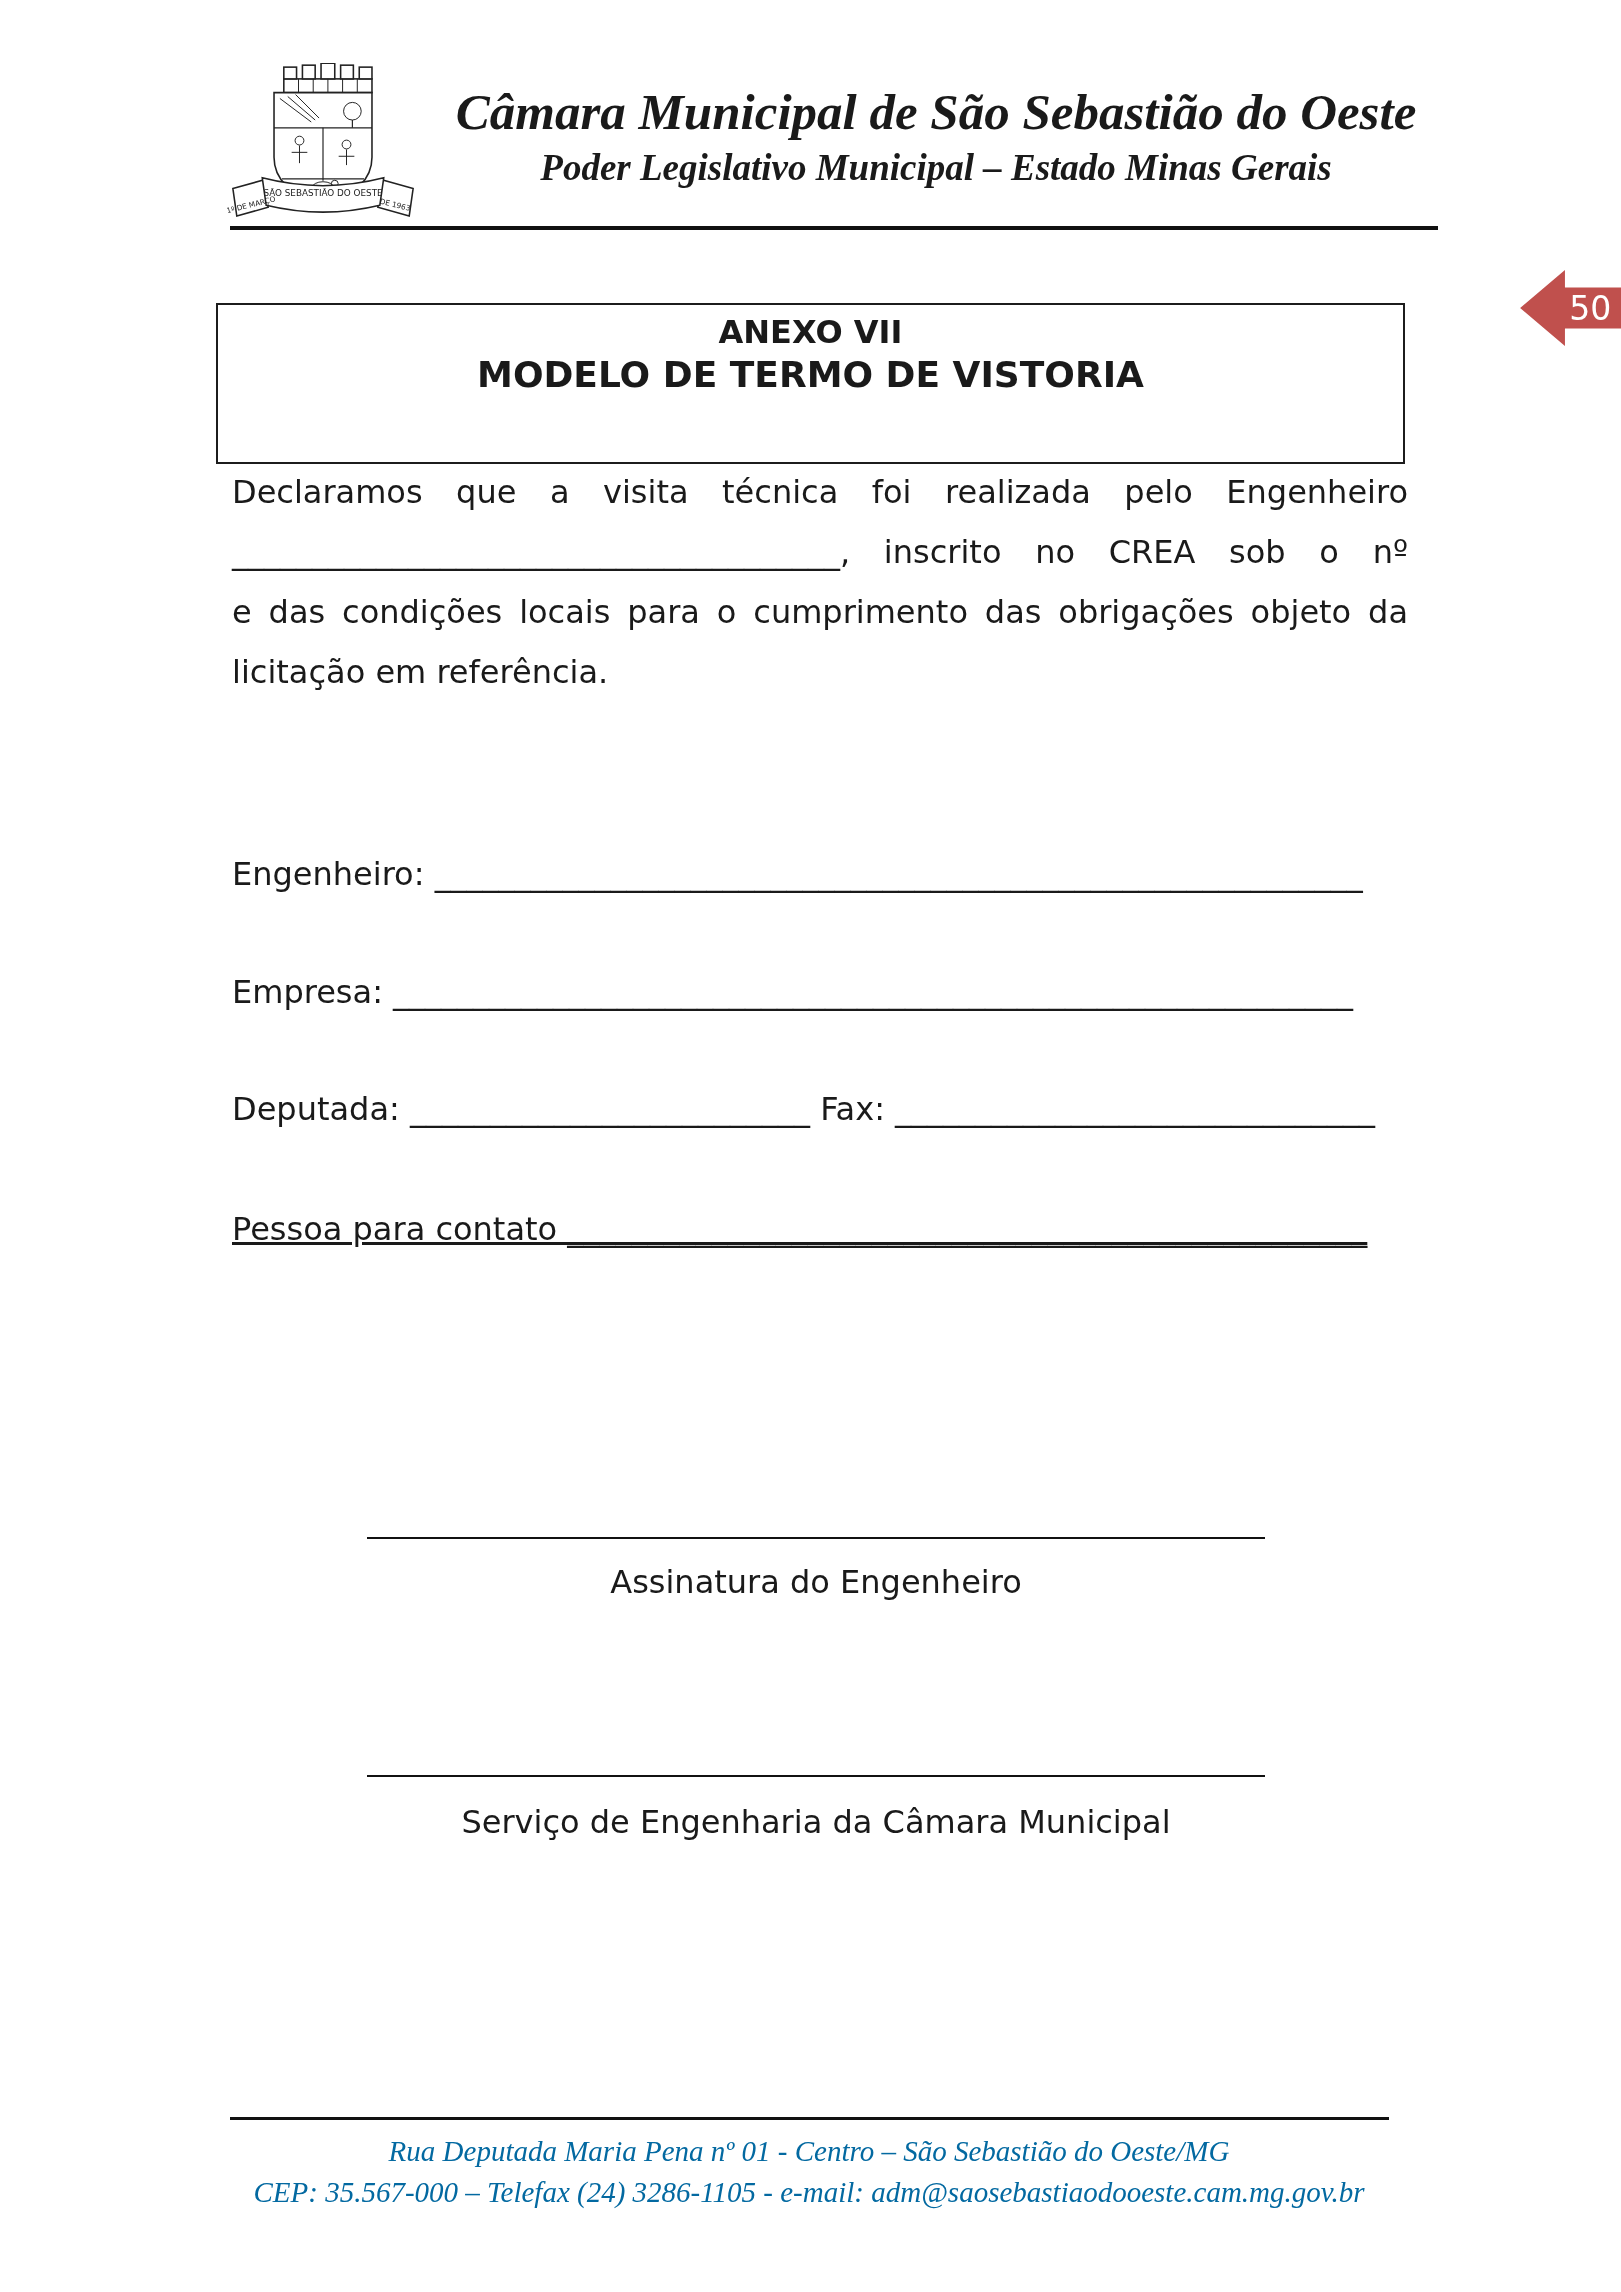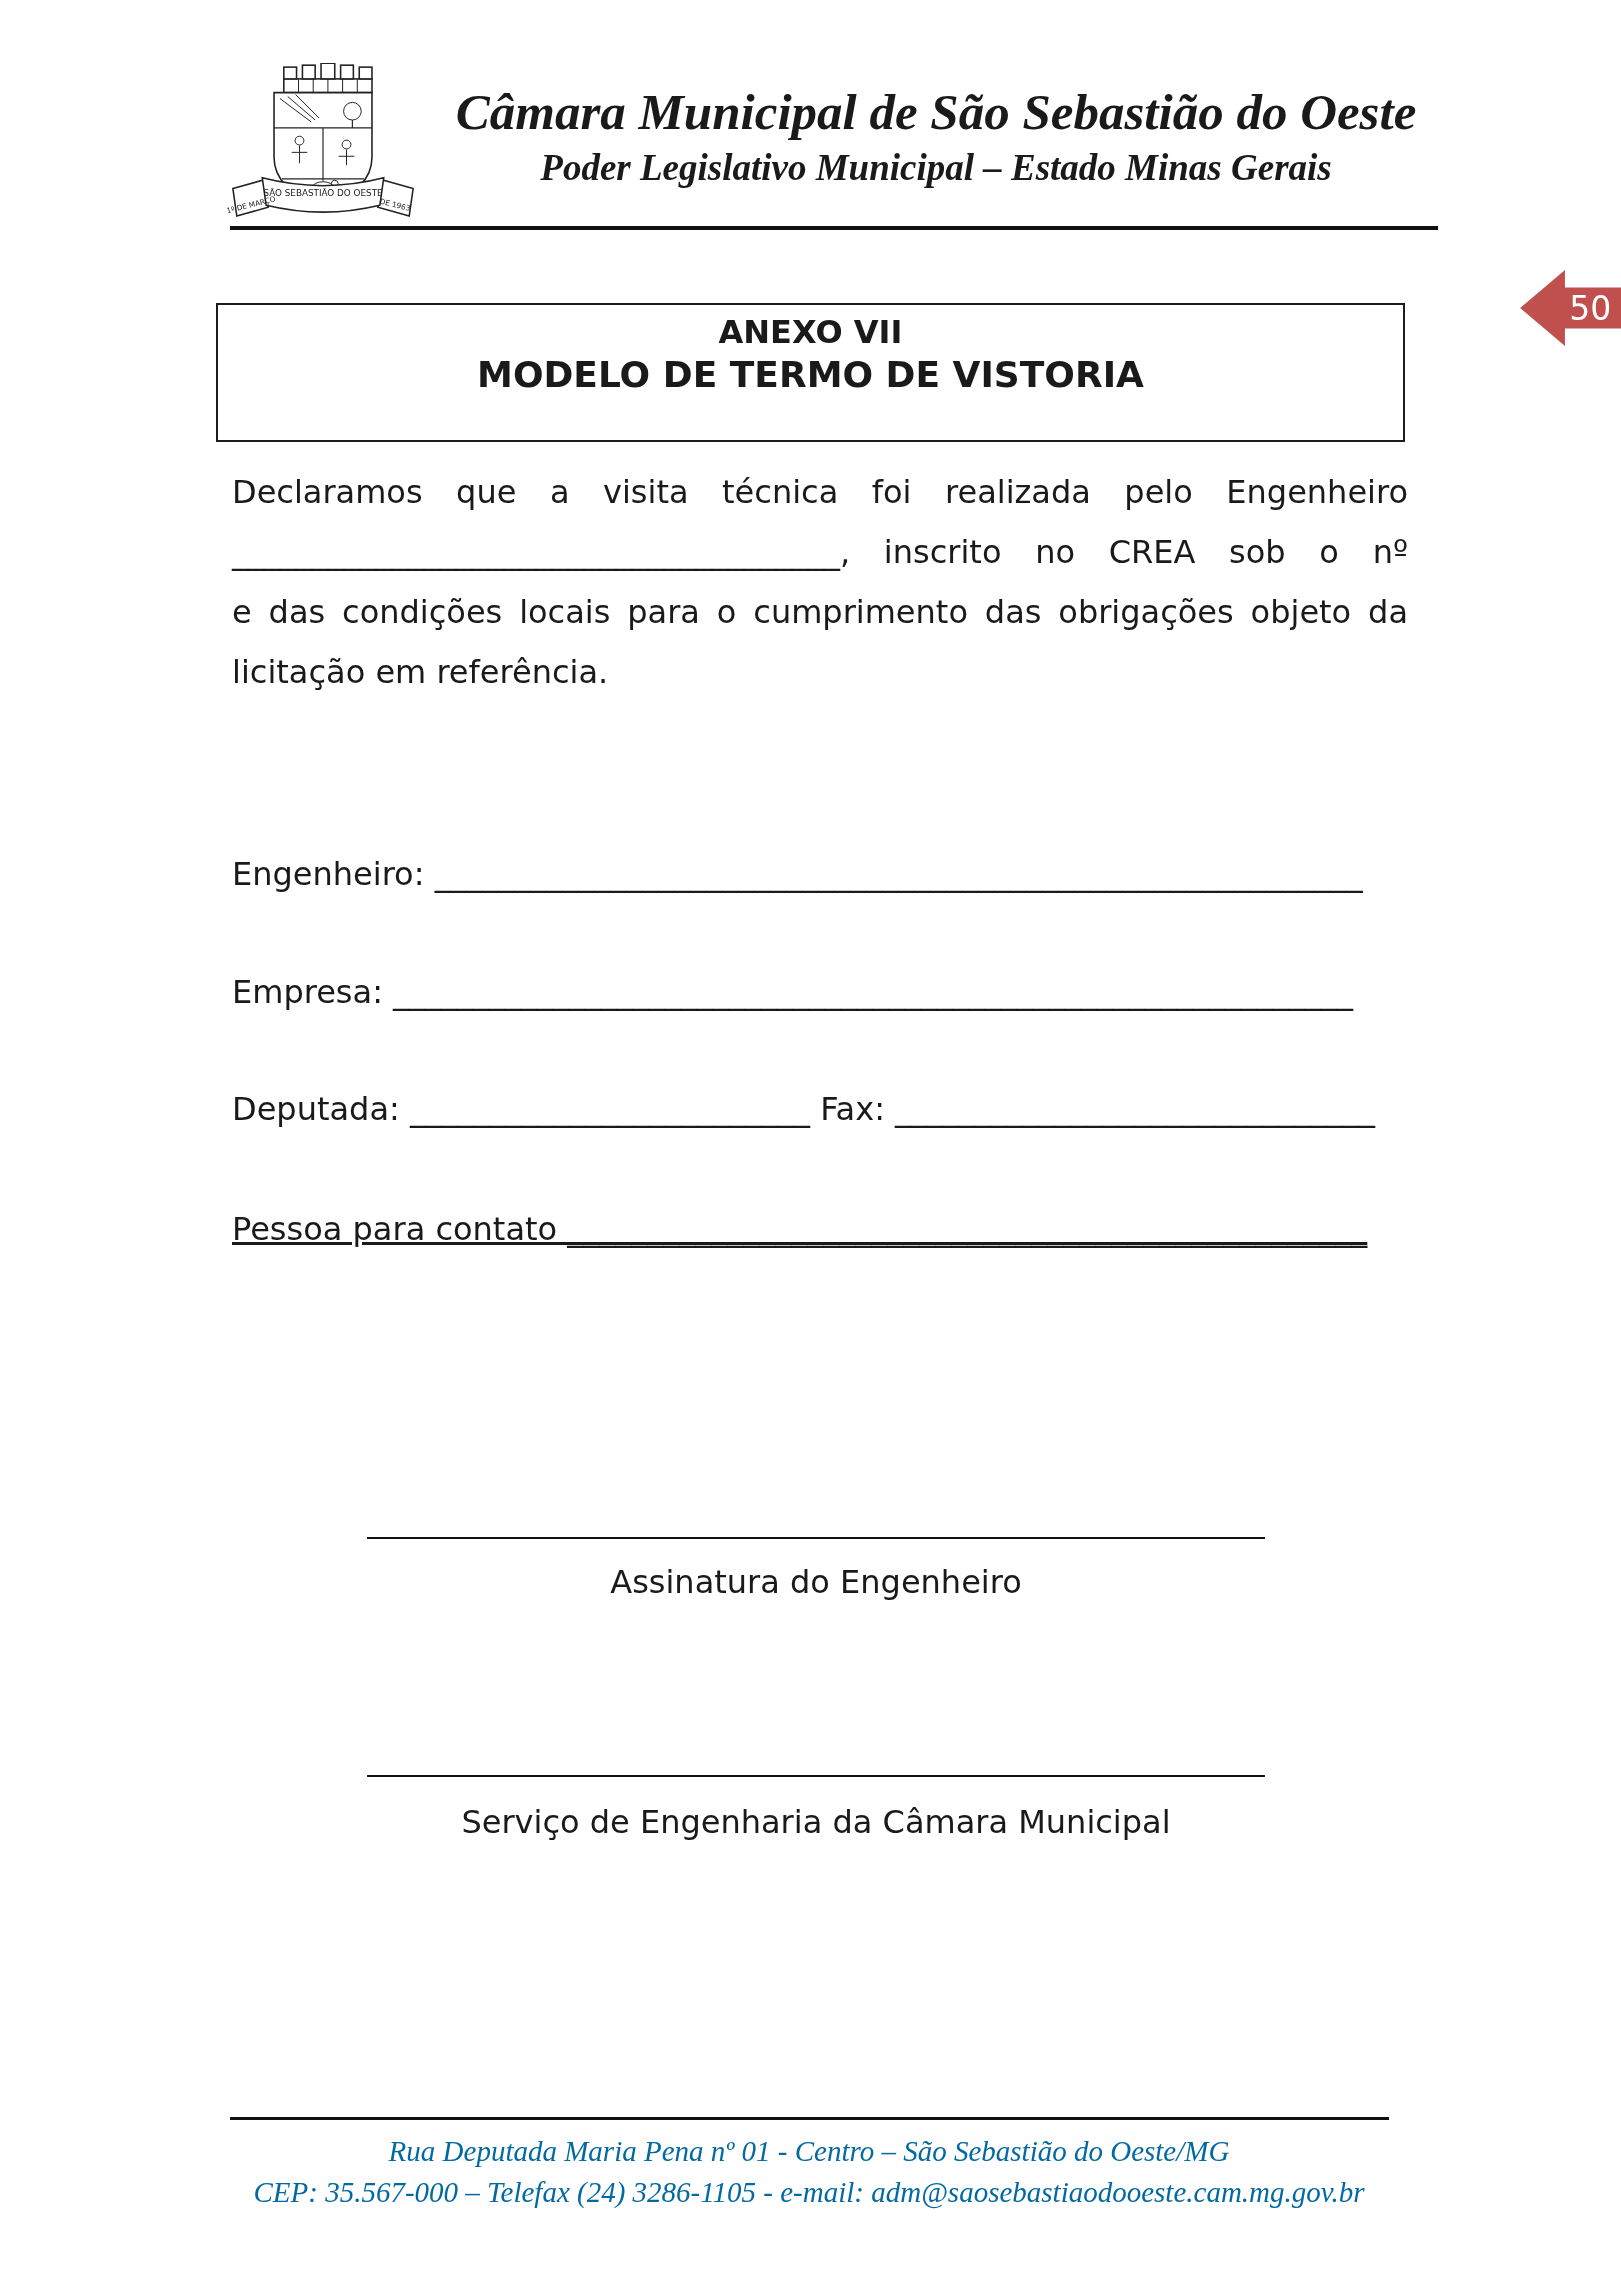--- a/index.html
+++ b/index.html
@@ -20,21 +20,21 @@
     font-family:"Liberation Serif","DejaVu Serif",serif;
     font-style:italic;font-weight:bold;
   }
   .org-title{font-size:51px;line-height:61px;}
   .org-subtitle{font-size:37px;line-height:49px;}
   .header-rule{position:absolute;left:230px;top:226px;width:1208px;height:3.9px;background:#111;}
   
   .page-arrow{position:absolute;left:1520px;top:270px;width:124px;height:76px;}
   
   .annex-box{
-    position:absolute;left:216px;top:303px;width:1189px;height:139px;
+    position:absolute;left:216px;top:303px;width:1189px;height:161px;
     box-sizing:border-box;border:2px solid #1c1c1c;
     text-align:center;
   }
   .annex-line1{margin-top:8.8px;font-size:32px;font-weight:bold;line-height:37px;}
   .annex-line2{margin-top:3px;font-size:36px;font-weight:bold;line-height:41px;}
   
   .paragraph{position:absolute;left:232px;top:462px;width:1176px;}
   .para-line{
     font-size:32px;line-height:60px;
     text-align:justify;text-align-last:justify;

